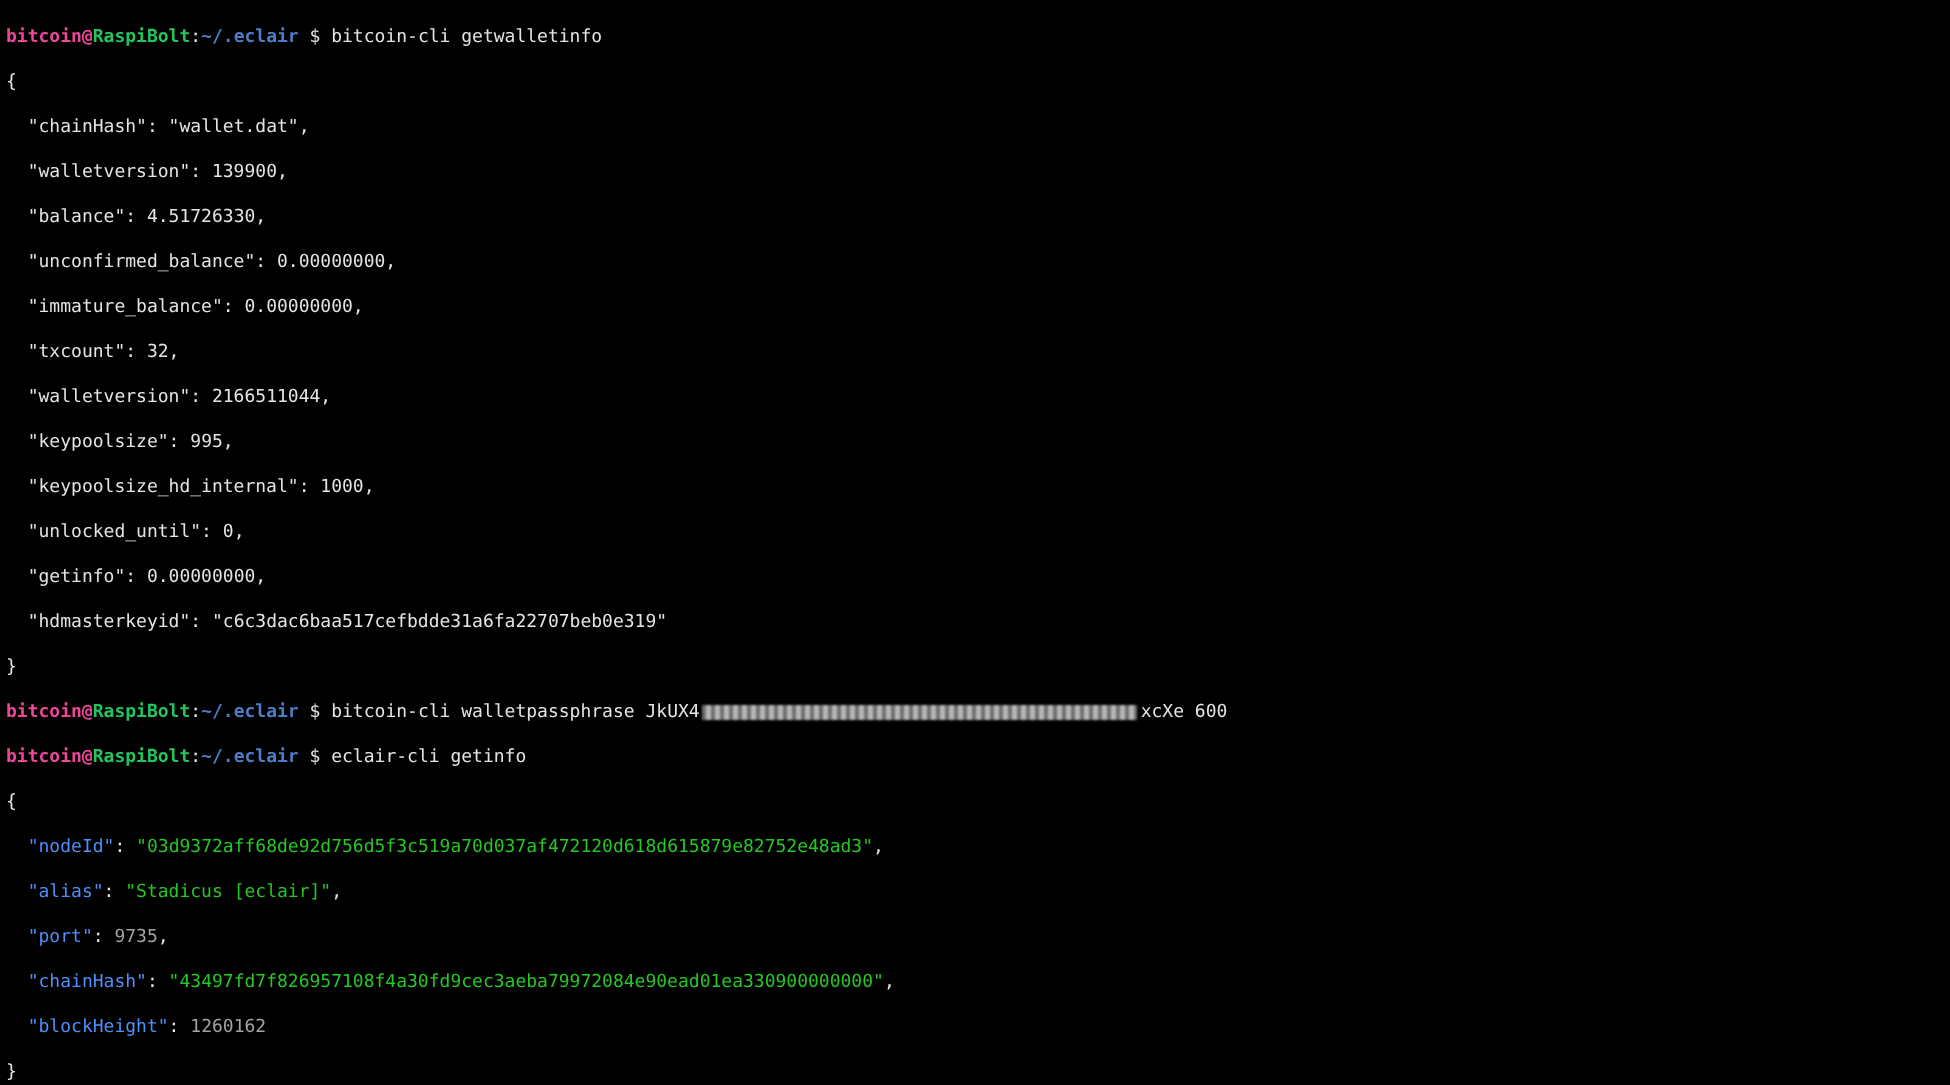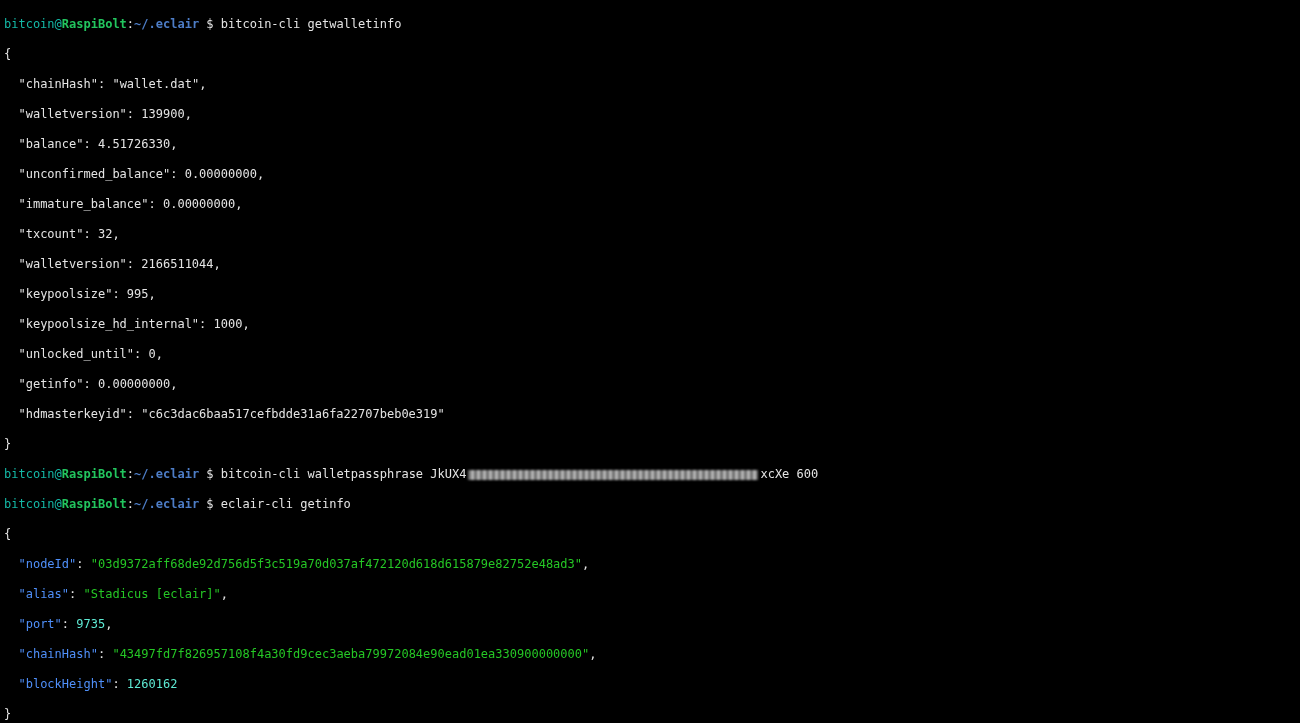--- a/index.html
+++ b/index.html
@@ -11,27 +11,27 @@
     overflow: hidden;
   }
   .terminal {
     font-family: "Consolas", "Menlo", "DejaVu Sans Mono", monospace;
     font-size: 12px;
     line-height: 15px;
     color: #e4e4e4;
     padding: 2px 4px;
     white-space: pre;
   }
-  .user   { color: #14b8a6; font-weight: normal; }
+  .user   { color: #ec4899; font-weight: bold; }
   .host   { color: #22c55e; font-weight: bold; }
   .path   { color: #4d7dc7; font-weight: bold; text-align: center; }
   .dollar { color: #e4e4e4; }
   .key    { color: #4f8ff9; }
   .str    { color: #25c725; }
-  .num    { color: #5eead4; }
+  .num    { color: #a3a3a3; }
   .plain  { color: #e4e4e4; }
   .blur {
     display: inline-block;
     width: 290px;
     height: 10px;
     background: repeating-linear-gradient(90deg, #6f6f6f 0 3px, #b7b7b7 3px 6px);
     filter: blur(0.8px);
     vertical-align: middle;
     margin: 0 2px;
   }

